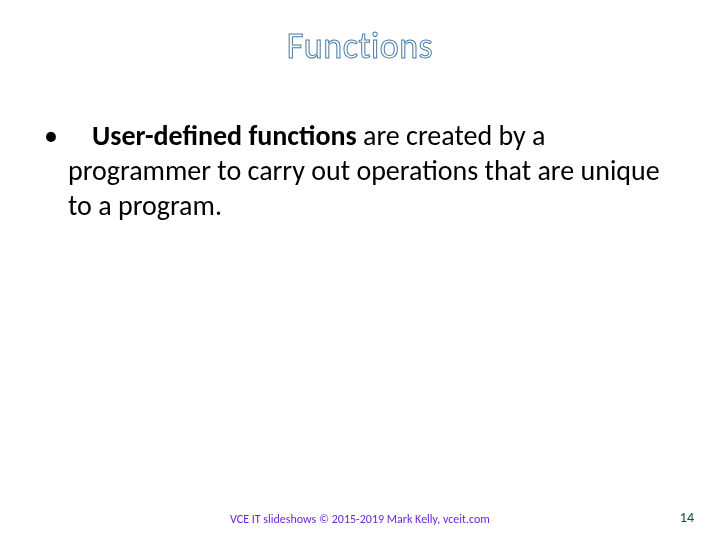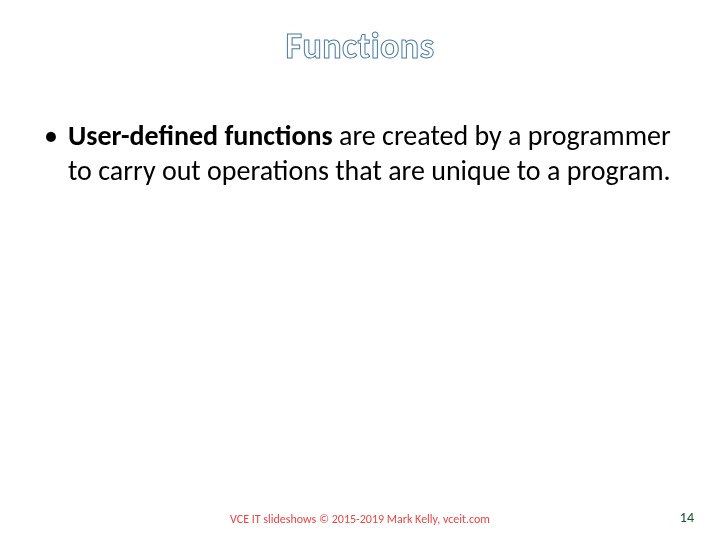--- a/index.html
+++ b/index.html
@@ -11,21 +11,21 @@
       width: 720px;
       height: 540px;
       background: #ffffff;
       font-family: Calibri, Arial, sans-serif;
       position: relative;
       overflow: hidden;
     }
     .slide-title {
       text-align: center;
       font-size: 36px;
-      font-weight: bold;
+      font-weight: normal;
       color: #ffffff;
       -webkit-text-stroke: 1px #4a7ba6;
       text-stroke: 1px #4a7ba6;
       padding-top: 24px;
       padding-bottom: 20px;
       letter-spacing: 0.5px;
     }
     .content {
       padding: 30px 40px 0 40px;
     }
@@ -42,34 +42,35 @@
     }
     .bullet-item::before {
       content: "•";
       position: absolute;
       left: 4px;
       top: 0;
       font-size: 28px;
     }
     .bold-text {
       font-weight: bold;
+      margin-left: 24px;
     }
     .footer {
       position: absolute;
       bottom: 14px;
       left: 0;
       width: 100%;
       display: flex;
       justify-content: space-between;
       align-items: center;
       padding: 0 30px;
     }
     .footer-text {
       font-size: 12px;
-      color: #ef4444;
+      color: #6d28d9;
       text-align: center;
       flex: 1;
     }
     .page-number {
       font-size: 14px;
       color: #14532d;
       position: absolute;
       right: 26px;
       bottom: 0;
     }

